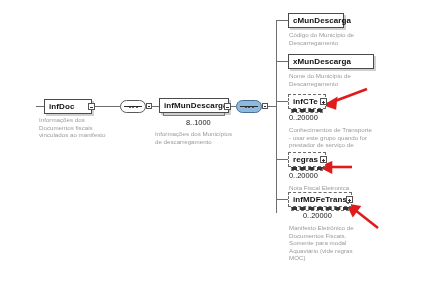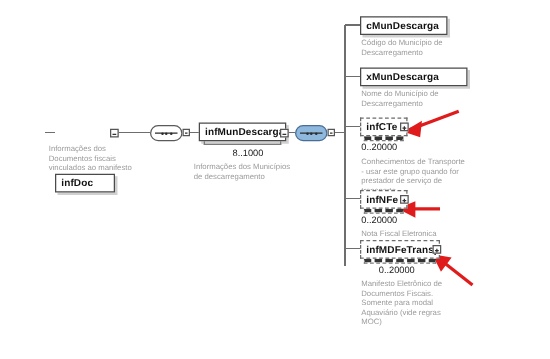--- a/index.html
+++ b/index.html
@@ -194,21 +194,21 @@
         <polygon points="321,167 331,163 331,172"></polygon>
       </g>
 
       <g>
         <line x1="378" y1="228" x2="350" y2="206"></line>
         <polygon points="348,205 359,207 353,215"></polygon>
       </g>
     </g>
   </svg>
 
-  <div class="node solid" style="left:44px; top:99px; width:48px;margin-top:40px;">
+  <div class="node solid" style="left:44px; top:99px; width:48px;">
     <span class="node-label">infDoc</span>
   </div>
   <div class="ctrl" style="left:88px; top:103px;"></div>
   <div class="caption" style="left:39px; top:116px; width:100px;">Informações dos
 Documentos fiscais
 vinculados ao manifesto</div>
 
   <div class="seq" style="left:120px; top:100px;">
     <span class="bar"></span>
     <span class="dot"></span>
@@ -227,21 +227,21 @@
 de descarregamento</div>
 
   <div class="seq accent" style="left:236px; top:100px;">
     <span class="bar"></span>
     <span class="dot"></span>
     <span class="dot"></span>
     <span class="dot"></span>
   </div>
   <div class="seq-tail" style="left:262px; top:103px;"></div>
 
-  <div class="node solid" style="left:288px; top:13px; width:70px;text-align:right;">
+  <div class="node solid" style="left:288px; top:13px; width:56px;text-align:right;">
     <span class="node-label">cMunDescarga</span>
   </div>
   <div class="caption" style="left:289px; top:31px; width:110px;">Código do Município de
 Descarregamento</div>
 
   <div class="node solid" style="left:288px; top:54px; width:86px;">
     <span class="node-label">xMunDescarga</span>
   </div>
   <div class="caption" style="left:289px; top:72px; width:110px;">Nome do Município de
 Descarregamento</div>
@@ -251,21 +251,21 @@
   </div>
   <div class="ctrl plus" style="left:320px; top:98px;"></div>
   <div class="stack" style="left:291px; top:109px; width:32px; border-style:dashed;"></div>
   <div class="occurs" style="left:289px; top:114px;">0..20000</div>
   <div class="caption" style="left:289px; top:126px; width:105px;">Conhecimentos de Transporte
 - usar este grupo quando for
 prestador de serviço de
 transporte</div>
 
   <div class="node dashed" style="left:288px; top:152px; width:38px;">
-    <span class="node-label">infNFe</span>
+    <span class="node-label">regras</span>
   </div>
   <div class="ctrl plus" style="left:320px; top:156px;"></div>
   <div class="stack" style="left:291px; top:167px; width:32px; border-style:dashed;"></div>
   <div class="occurs" style="left:289px; top:172px;">0..20000</div>
   <div class="caption" style="left:289px; top:184px; width:105px;">Nota Fiscal Eletronica</div>
 
   <div class="node dashed" style="left:288px; top:192px; width:64px;">
     <span class="node-label">infMDFeTransp</span>
   </div>
   <div class="ctrl plus" style="left:346px; top:196px;"></div>

